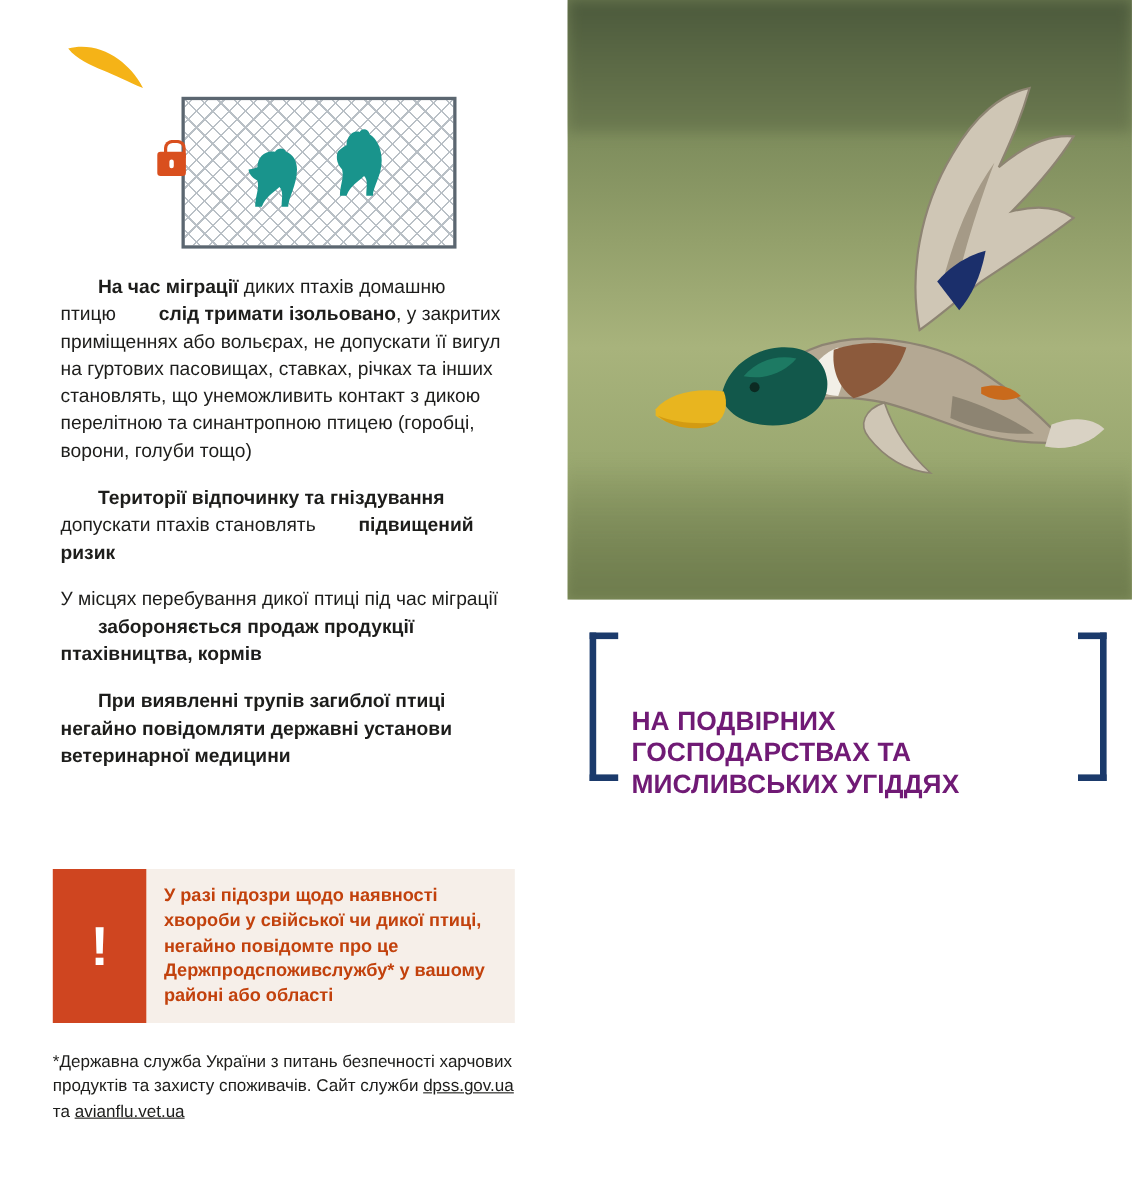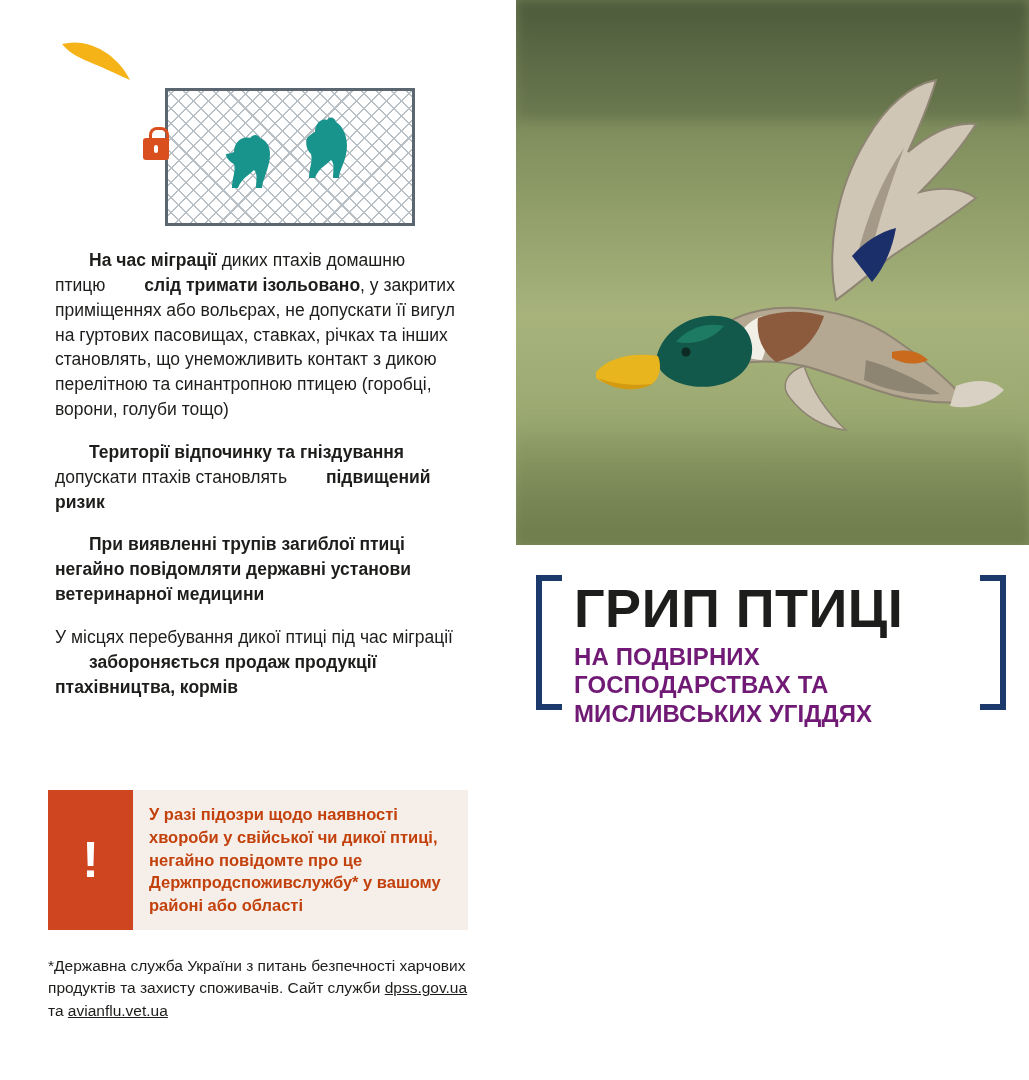--- a/index.html
+++ b/index.html
@@ -255,24 +255,24 @@
     </div>
 
     <div class="body-text">
       <p class="para">
         <b>На час міграції</b><span> диких птахів домашню птицю </span><b>слід тримати ізольовано</b><span>, у закритих приміщеннях або вольєрах, не допускати її вигул на гуртових пасовищах, ставках, річках та інших становлять, що унеможливить контакт з дикою перелітною та синантропною птицею (горобці, ворони, голуби тощо)</span>
       </p>
       <p class="para">
         <b>Території відпочинку та гніздування</b><span> допускати птахів становлять </span><b>підвищений ризик</b>
       </p>
       <p class="para">
-        <b>При виявленні трупів загиблої птиці негайно повідомляти  державні установи ветеринарної медицини</b>
+        <span>У місцях перебування дикої птиці під час міграції </span><b>забороняється продаж продукції птахівництва, кормів</b>
       </p>
       <p class="para">
-        <span>У місцях перебування дикої птиці під час міграції </span><b>забороняється продаж продукції птахівництва, кормів</b>
+        <b>При виявленні трупів загиблої птиці негайно повідомляти  державні установи ветеринарної медицини</b>
       </p>
     </div>
 
     <div class="alert">
       <div class="alert-mark">!</div>
       <div class="alert-text">У разі підозри щодо наявності хвороби у свійської чи дикої птиці, негайно повідомте про це Держпродспоживслужбу* у вашому районі або області</div>
     </div>
 
     <div class="footnote">
       <span>*Державна служба України з питань безпечності харчових продуктів та захисту споживачів. Сайт служби </span><u>dpss.gov.ua</u><span> та </span><u>avianflu.vet.ua</u>
@@ -309,19 +309,18 @@
         <path d="M420 326 C440 318 458 320 468 330 C454 344 434 350 414 346 Z" fill="#d9d2c4"></path>
         <path d="M356 292 C372 288 384 292 392 300 C380 306 366 304 356 298 Z" fill="#c96a1c"></path>
 
         <path d="M268 306 C276 330 290 352 310 370 C288 368 268 356 254 338 C244 326 250 312 268 306 Z" fill="#cfc6b5" stroke="#8d8472" stroke-width="1.5"></path>
       </svg>
     </div>
 
     <div class="title-block">
       <div class="bracket-l"></div>
       <div class="bracket-r"></div>
-      <div class="title-main">ГРИП ПТИЦІ</div>
       <div class="title-sub">НА ПОДВІРНИХ ГОСПОДАРСТВАХ ТА МИСЛИВСЬКИХ УГІДДЯХ</div>
     </div>
 
   </div>
 
 </div>
 
 </body></html>

